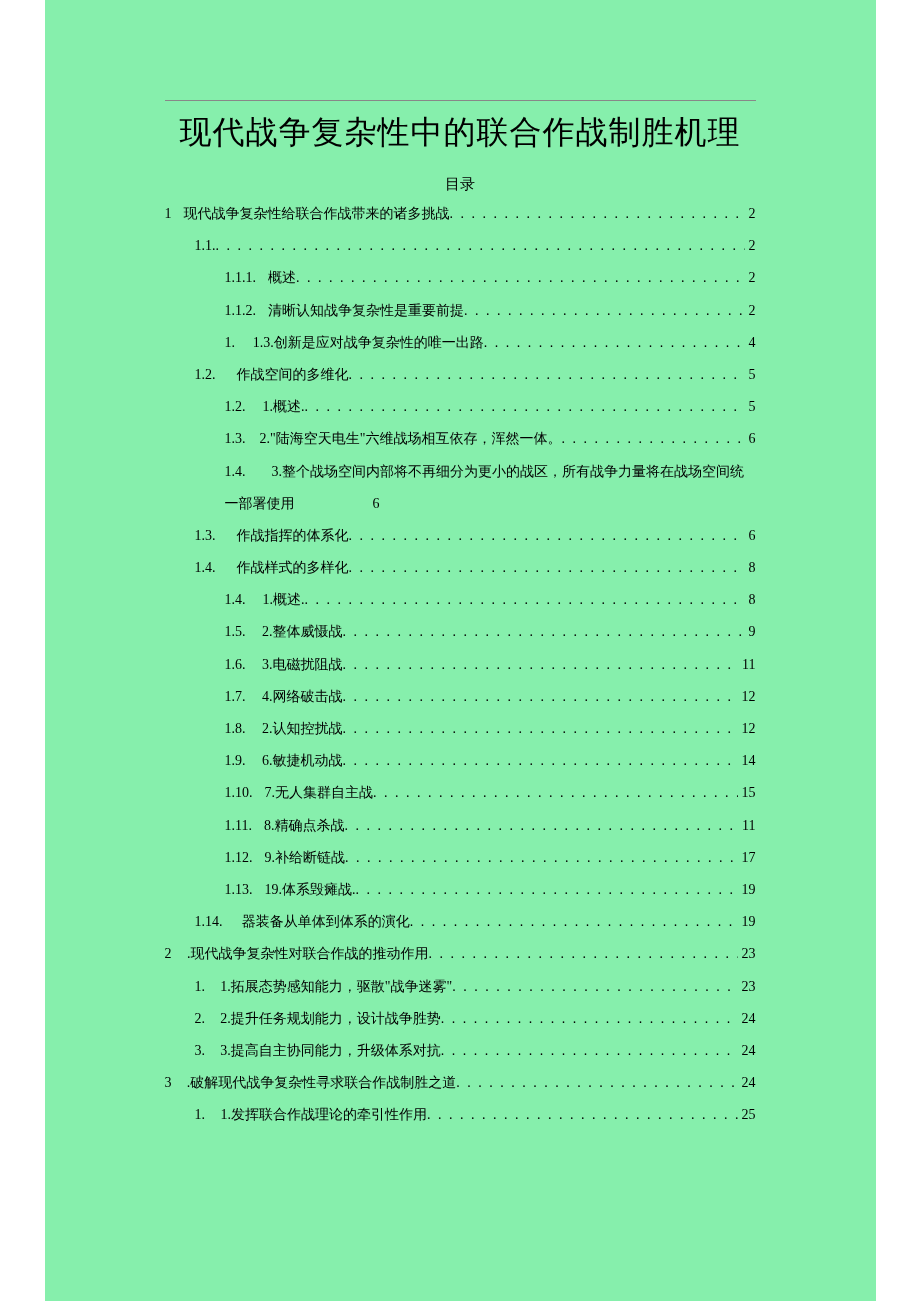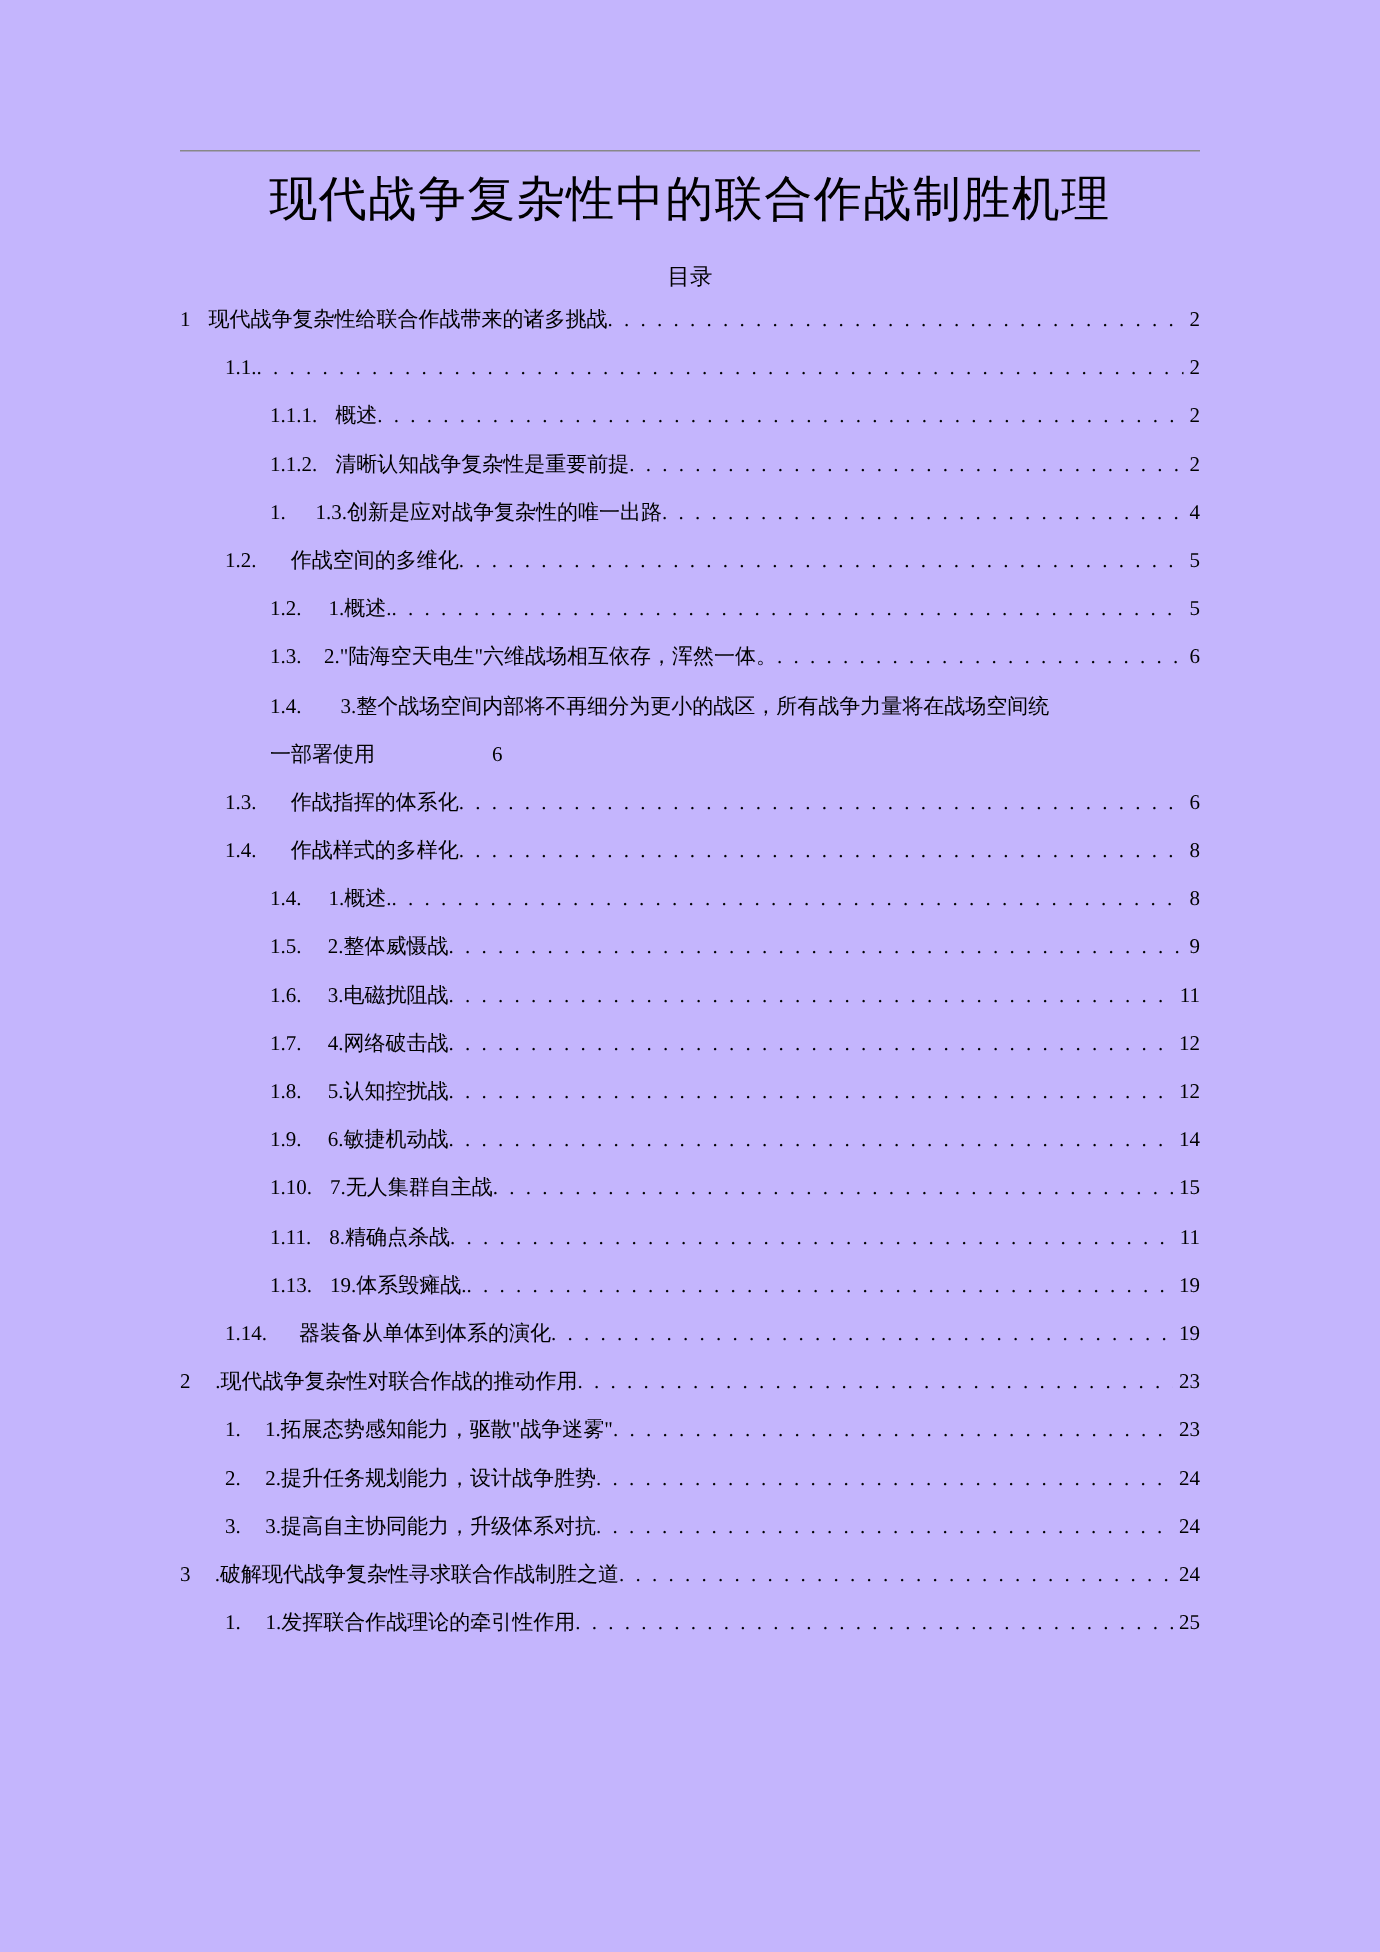--- a/index.html
+++ b/index.html
@@ -3,26 +3,26 @@
 <meta charset="utf-8">
 <style>
   body {
     margin: 0;
     padding: 0;
     background: #fff;
     font-family: "SimSun", "宋体", serif;
     color: #000;
   }
   .page {
-    width: 920px;
+    width: 831px;
     min-height: 1301px;
     margin: 0 auto;
     padding: 100px 120px 108px 120px;
     box-sizing: border-box;
-    background: #c4b5fd;
+    background: #86efac;
     position: relative;
   }
   .rule {
     border-top: 1px solid #888;
     margin-bottom: 10px;
   }
   h1.title {
     text-align: center;
     font-size: 32px;
     font-weight: normal;
@@ -183,21 +183,21 @@
       <div class="toc-row lvl2">
         <span class="num">1.7.</span>
         <span class="gap-s"></span>
         <span class="txt">4.网络破击战</span>
         <span class="leader"></span>
         <span class="pg">12</span>
       </div>
       <div class="toc-row lvl2">
         <span class="num">1.8.</span>
         <span class="gap-s"></span>
-        <span class="txt">5.认知控扰战</span>
+        <span class="txt">2.认知控扰战</span>
         <span class="leader"></span>
         <span class="pg">12</span>
       </div>
       <div class="toc-row lvl2">
         <span class="num">1.9.</span>
         <span class="gap-s"></span>
         <span class="txt">6.敏捷机动战</span>
         <span class="leader"></span>
         <span class="pg">14</span>
       </div>
@@ -205,20 +205,26 @@
         <span class="num">1.10.</span>
         <span class="txt">7.无人集群自主战</span>
         <span class="leader"></span>
         <span class="pg">15</span>
       </div>
       <div class="toc-row lvl2">
         <span class="num">1.11.</span>
         <span class="txt">8.精确点杀战</span>
         <span class="leader"></span>
         <span class="pg">11</span>
+      </div>
+      <div class="toc-row lvl2">
+        <span class="num">1.12.</span>
+        <span class="txt">9.补给断链战</span>
+        <span class="leader"></span>
+        <span class="pg">17</span>
       </div>
       <div class="toc-row lvl2">
         <span class="num">1.13.</span>
         <span class="txt">19.体系毁瘫战.</span>
         <span class="leader"></span>
         <span class="pg">19</span>
       </div>
       <div class="toc-row lvl1">
         <span class="num">1.14.</span>
         <span class="gap"></span>

